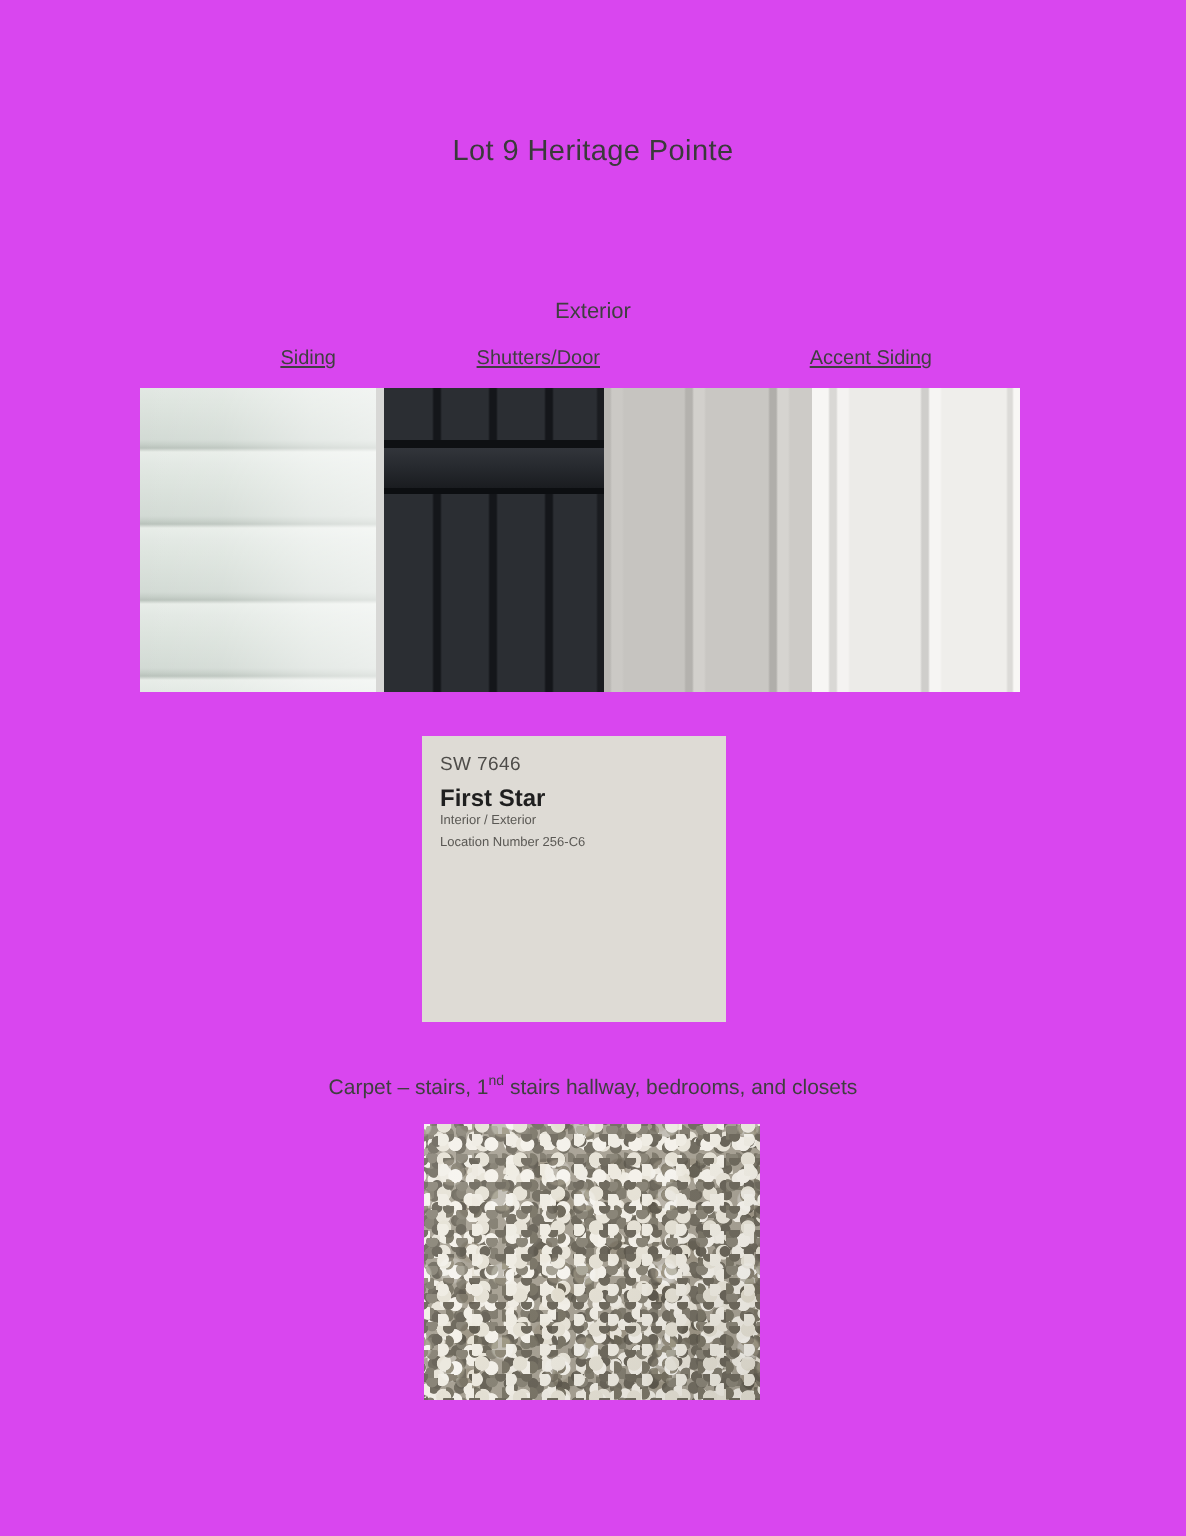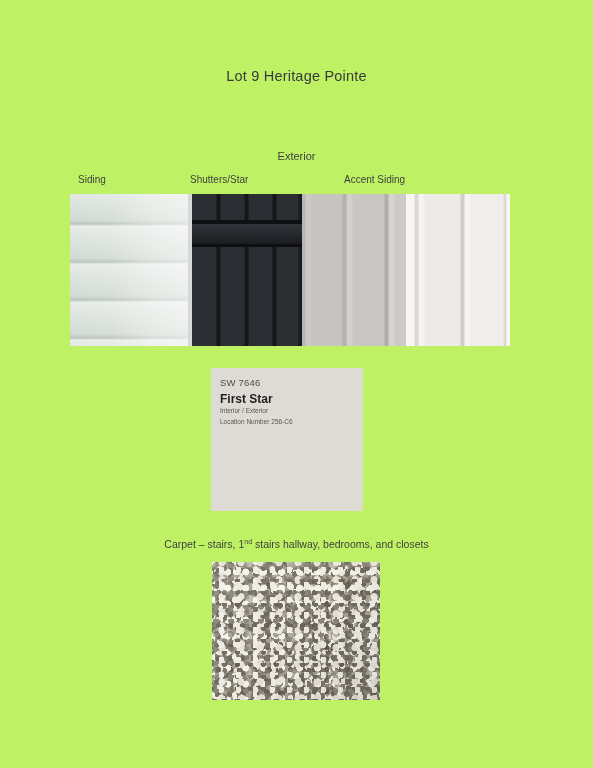--- a/index.html
+++ b/index.html
@@ -12,21 +12,21 @@
     height: 768px;
     position: relative;
     font-family: "Liberation Sans", sans-serif;
     color: #3b3b3b;
     overflow: hidden;
   }
 
   .page {
     position: absolute;
     inset: 0;
-    background: #bef264;
+    background: #d946ef;
     padding-left: 23px;
   }
 
   
   .doc-title {
     position: absolute;
     left: 0; right: 0;
     text-align: center;
     font-size: 14.5px;
     letter-spacing: 0.2px;
@@ -45,25 +45,26 @@
     white-space: nowrap;
   }
   #exterior-heading { top: 150px; }
   #interior-heading { top: 354px; }
 
   .swatch-label {
     position: absolute;
     font-size: 10px;
     color: #3f3f3f;
     white-space: nowrap;
-    text-align: left;
+    text-align: right;
+    text-decoration: underline;
   }
   #label-siding   { top: 174px; left: 78px;  width: 90px; }
   #label-shutters { top: 174px; left: 190px; width: 110px; }
-  #label-accent   { top: 174px; left: 344px; width: 110px; }
+  #label-accent   { top: 174px; left: 356px; width: 110px; }
 
   .carpet-caption {
     position: absolute;
     top: 538px;
     left: 0; right: 0;
     text-align: center;
     font-size: 10.5px;
     color: #3f3f3f;
     white-space: nowrap;
   }
@@ -280,21 +281,21 @@
 </head>
 <body>
 
 <div class="page">
 
   <div class="doc-title" id="title-line1">Lot 9 Heritage Pointe</div>
 
   <div class="section-heading" id="exterior-heading">Exterior</div>
 
   <div class="swatch-label" id="label-siding">Siding</div>
-  <div class="swatch-label" id="label-shutters">Shutters/Star</div>
+  <div class="swatch-label" id="label-shutters">Shutters/Door</div>
   <div class="swatch-label" id="label-accent">Accent Siding</div>
 
   <div class="exterior-strip">
     <div class="sw sw-siding"></div>
     <div class="sw sw-shutters">
       <div class="battens"></div>
       <div class="rail-top"></div>
       <div class="rail-mid"></div>
       <div class="rail-bot"></div>
       <div class="edge-l"></div>

